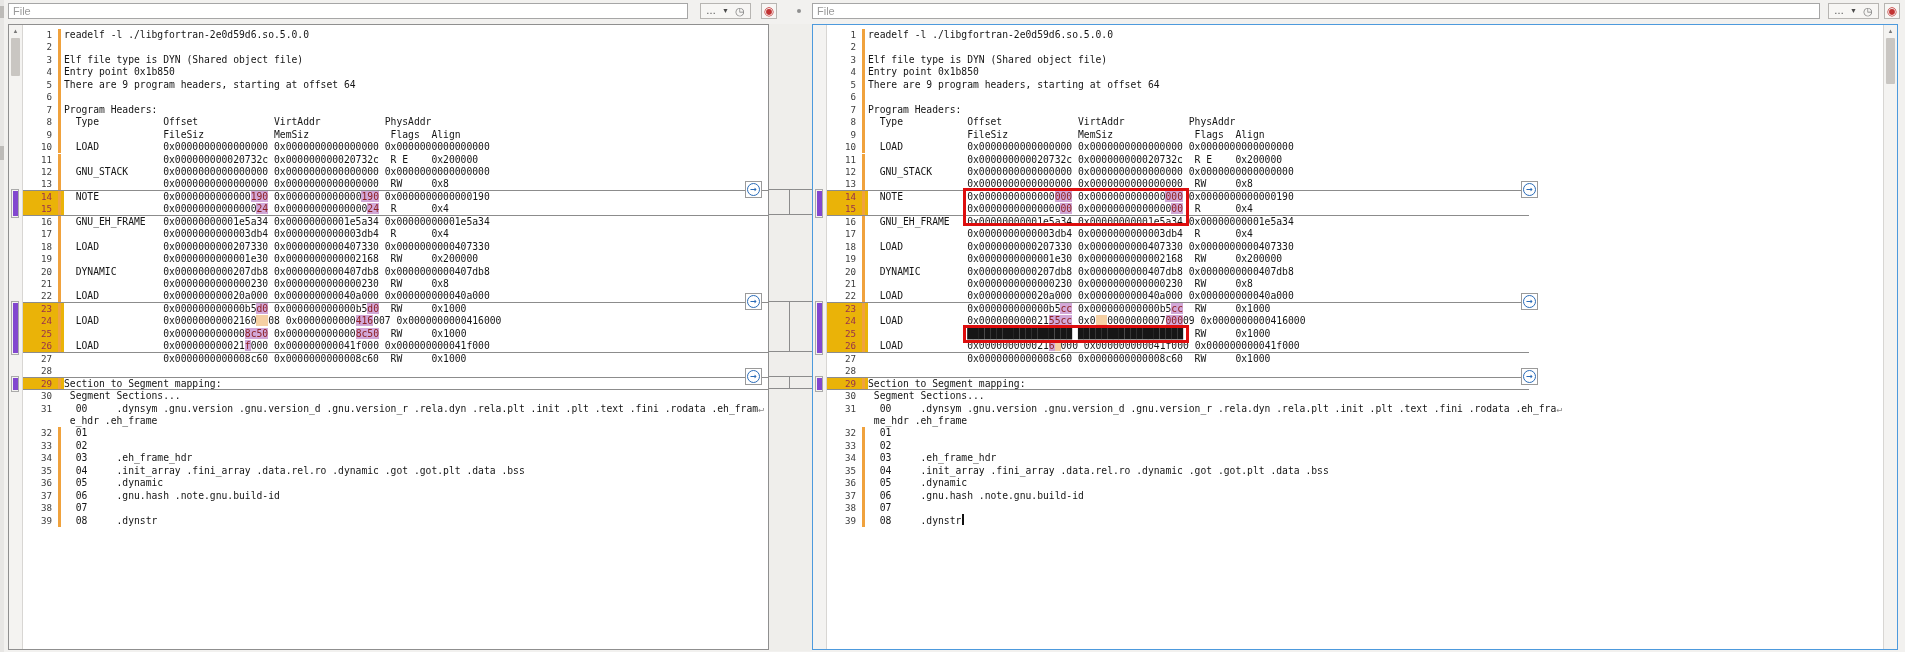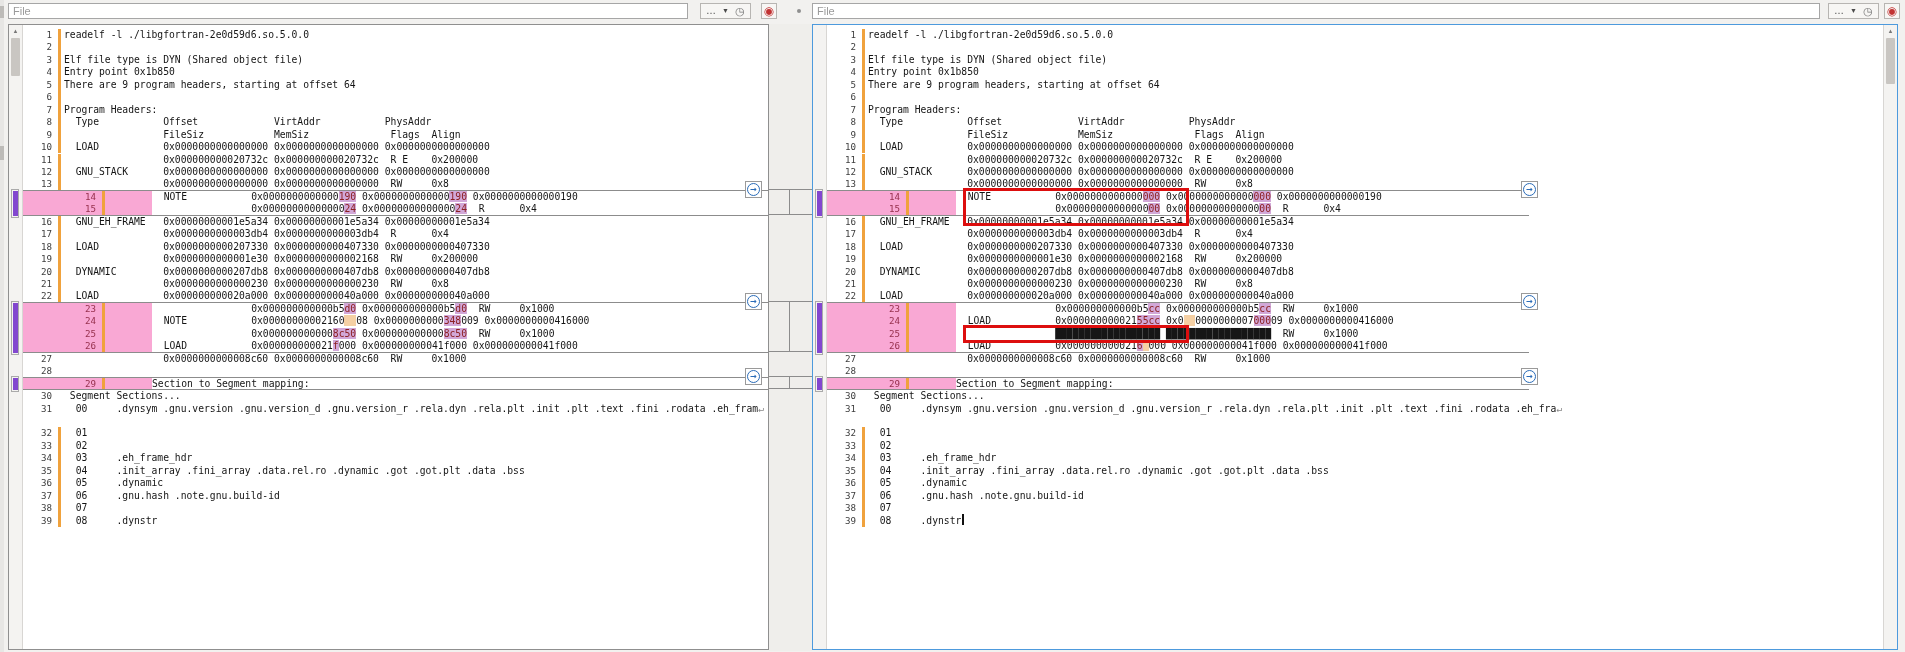--- a/index.html
+++ b/index.html
@@ -37,21 +37,21 @@
   .mark{position:absolute;left:4px;width:5px;background:#8247cf;}
   .markbox{position:absolute;left:2px;width:8px;border:1px solid #aaa;background:transparent;box-sizing:border-box;}
 
   .row{position:absolute;left:13px;right:1px;height:12.45px;display:flex;align-items:stretch;}
   .ln{width:30px;padding-right:4px;text-align:right;font:9.2px "DejaVu Sans Mono",monospace;
       color:#3d3d3d;line-height:12.45px;flex:none;}
   .bc{width:8px;flex:none;position:relative;}
   .bc .bar{position:absolute;left:2px;top:0;bottom:0;width:3px;background:#f0a23d;}
   .tx{flex:1;margin:0;font:9.7px "DejaVu Sans Mono",monospace;line-height:12.45px;color:#141414;
       white-space:pre;overflow:visible;}
-  .row.chg .ln,.row.chg .bc{background:#f9a8d4;padding-left:44px;}
+  .row.chg .ln,.row.chg .bc{background:#eab308;}
   .row.chg .ln{color:#96304d;}
   .sg-p{background:#d2a8d8;color:#8c2022;}
   .sg-g{background:#f5d0a4;}
   .sg-b{color:#161616;}
   .sg-w{color:#8a8a8a;}
 
   .sep{position:absolute;height:1px;background:#8c8c8c;}
   .gline{position:absolute;left:769px;width:43px;height:1px;background:#8c8c8c;}
   .gvline{position:absolute;left:789px;width:1px;background:#8c8c8c;}
 
@@ -257,21 +257,21 @@
         <span class="bc">
           <i class="bar"></i>
         </span>
         <pre class="tx"><span class="sg-t">                 0x000000000000b5</span><span class="sg-p">d0</span><span class="sg-t"> 0x000000000000b5</span><span class="sg-p">d0</span><span class="sg-t">  RW     0x1000</span></pre>
       </div>
       <div class="row chg" style="top: 290.35px;">
         <span class="ln">24</span>
         <span class="bc">
           <i class="bar"></i>
         </span>
-        <pre class="tx"><span class="sg-t">  NOTE           0x00000000002160</span><span class="sg-g">  </span><span class="sg-t">08 0x0000000000</span><span class="sg-p">348</span><span class="sg-t">009 0x0000000000416000</span></pre>
+        <pre class="tx"><span class="sg-t">  LOAD           0x00000000002160</span><span class="sg-g">  </span><span class="sg-t">08 0x0000000000</span><span class="sg-p">416</span><span class="sg-t">007 0x0000000000416000</span></pre>
       </div>
       <div class="row chg" style="top: 302.8px;">
         <span class="ln">25</span>
         <span class="bc">
           <i class="bar"></i>
         </span>
         <pre class="tx"><span class="sg-t">                 0x000000000000</span><span class="sg-p">8c50</span><span class="sg-t"> 0x000000000000</span><span class="sg-p">8c50</span><span class="sg-t">  RW     0x1000</span></pre>
       </div>
       <div class="row chg" style="top: 315.25px;">
         <span class="ln">26</span>
@@ -299,20 +299,25 @@
       </div>
       <div class="row" style="top: 365.05px;">
         <span class="ln">30</span>
         <span class="bc"></span>
         <pre class="tx"> Segment Sections...</pre>
       </div>
       <div class="row" style="top: 377.5px;">
         <span class="ln">31</span>
         <span class="bc"></span>
         <pre class="tx"><span class="sg-t">  00     .dynsym .gnu.version .gnu.version_d .gnu.version_r .rela.dyn .rela.plt .init .plt .text .fini .rodata .eh_fram</span><span class="sg-w">↵</span></pre>
+      </div>
+      <div class="row" style="top: 389.95px;">
+        <span class="ln"></span>
+        <span class="bc"></span>
+        <pre class="tx"> e_hdr .eh_frame</pre>
       </div>
       <div class="row" style="top: 402.4px;">
         <span class="ln">32</span>
         <span class="bc">
           <i class="bar"></i>
         </span>
         <pre class="tx">  01</pre>
       </div>
       <div class="row" style="top: 414.85px;">
         <span class="ln">33</span>
@@ -582,20 +587,25 @@
       </div>
       <div class="row" style="top: 365.05px;">
         <span class="ln">30</span>
         <span class="bc"></span>
         <pre class="tx"> Segment Sections...</pre>
       </div>
       <div class="row" style="top: 377.5px;">
         <span class="ln">31</span>
         <span class="bc"></span>
         <pre class="tx"><span class="sg-t">  00     .dynsym .gnu.version .gnu.version_d .gnu.version_r .rela.dyn .rela.plt .init .plt .text .fini .rodata .eh_fra</span><span class="sg-w">↵</span></pre>
+      </div>
+      <div class="row" style="top: 389.95px;">
+        <span class="ln"></span>
+        <span class="bc"></span>
+        <pre class="tx"> me_hdr .eh_frame</pre>
       </div>
       <div class="row" style="top: 402.4px;">
         <span class="ln">32</span>
         <span class="bc">
           <i class="bar"></i>
         </span>
         <pre class="tx">  01</pre>
       </div>
       <div class="row" style="top: 414.85px;">
         <span class="ln">33</span>

